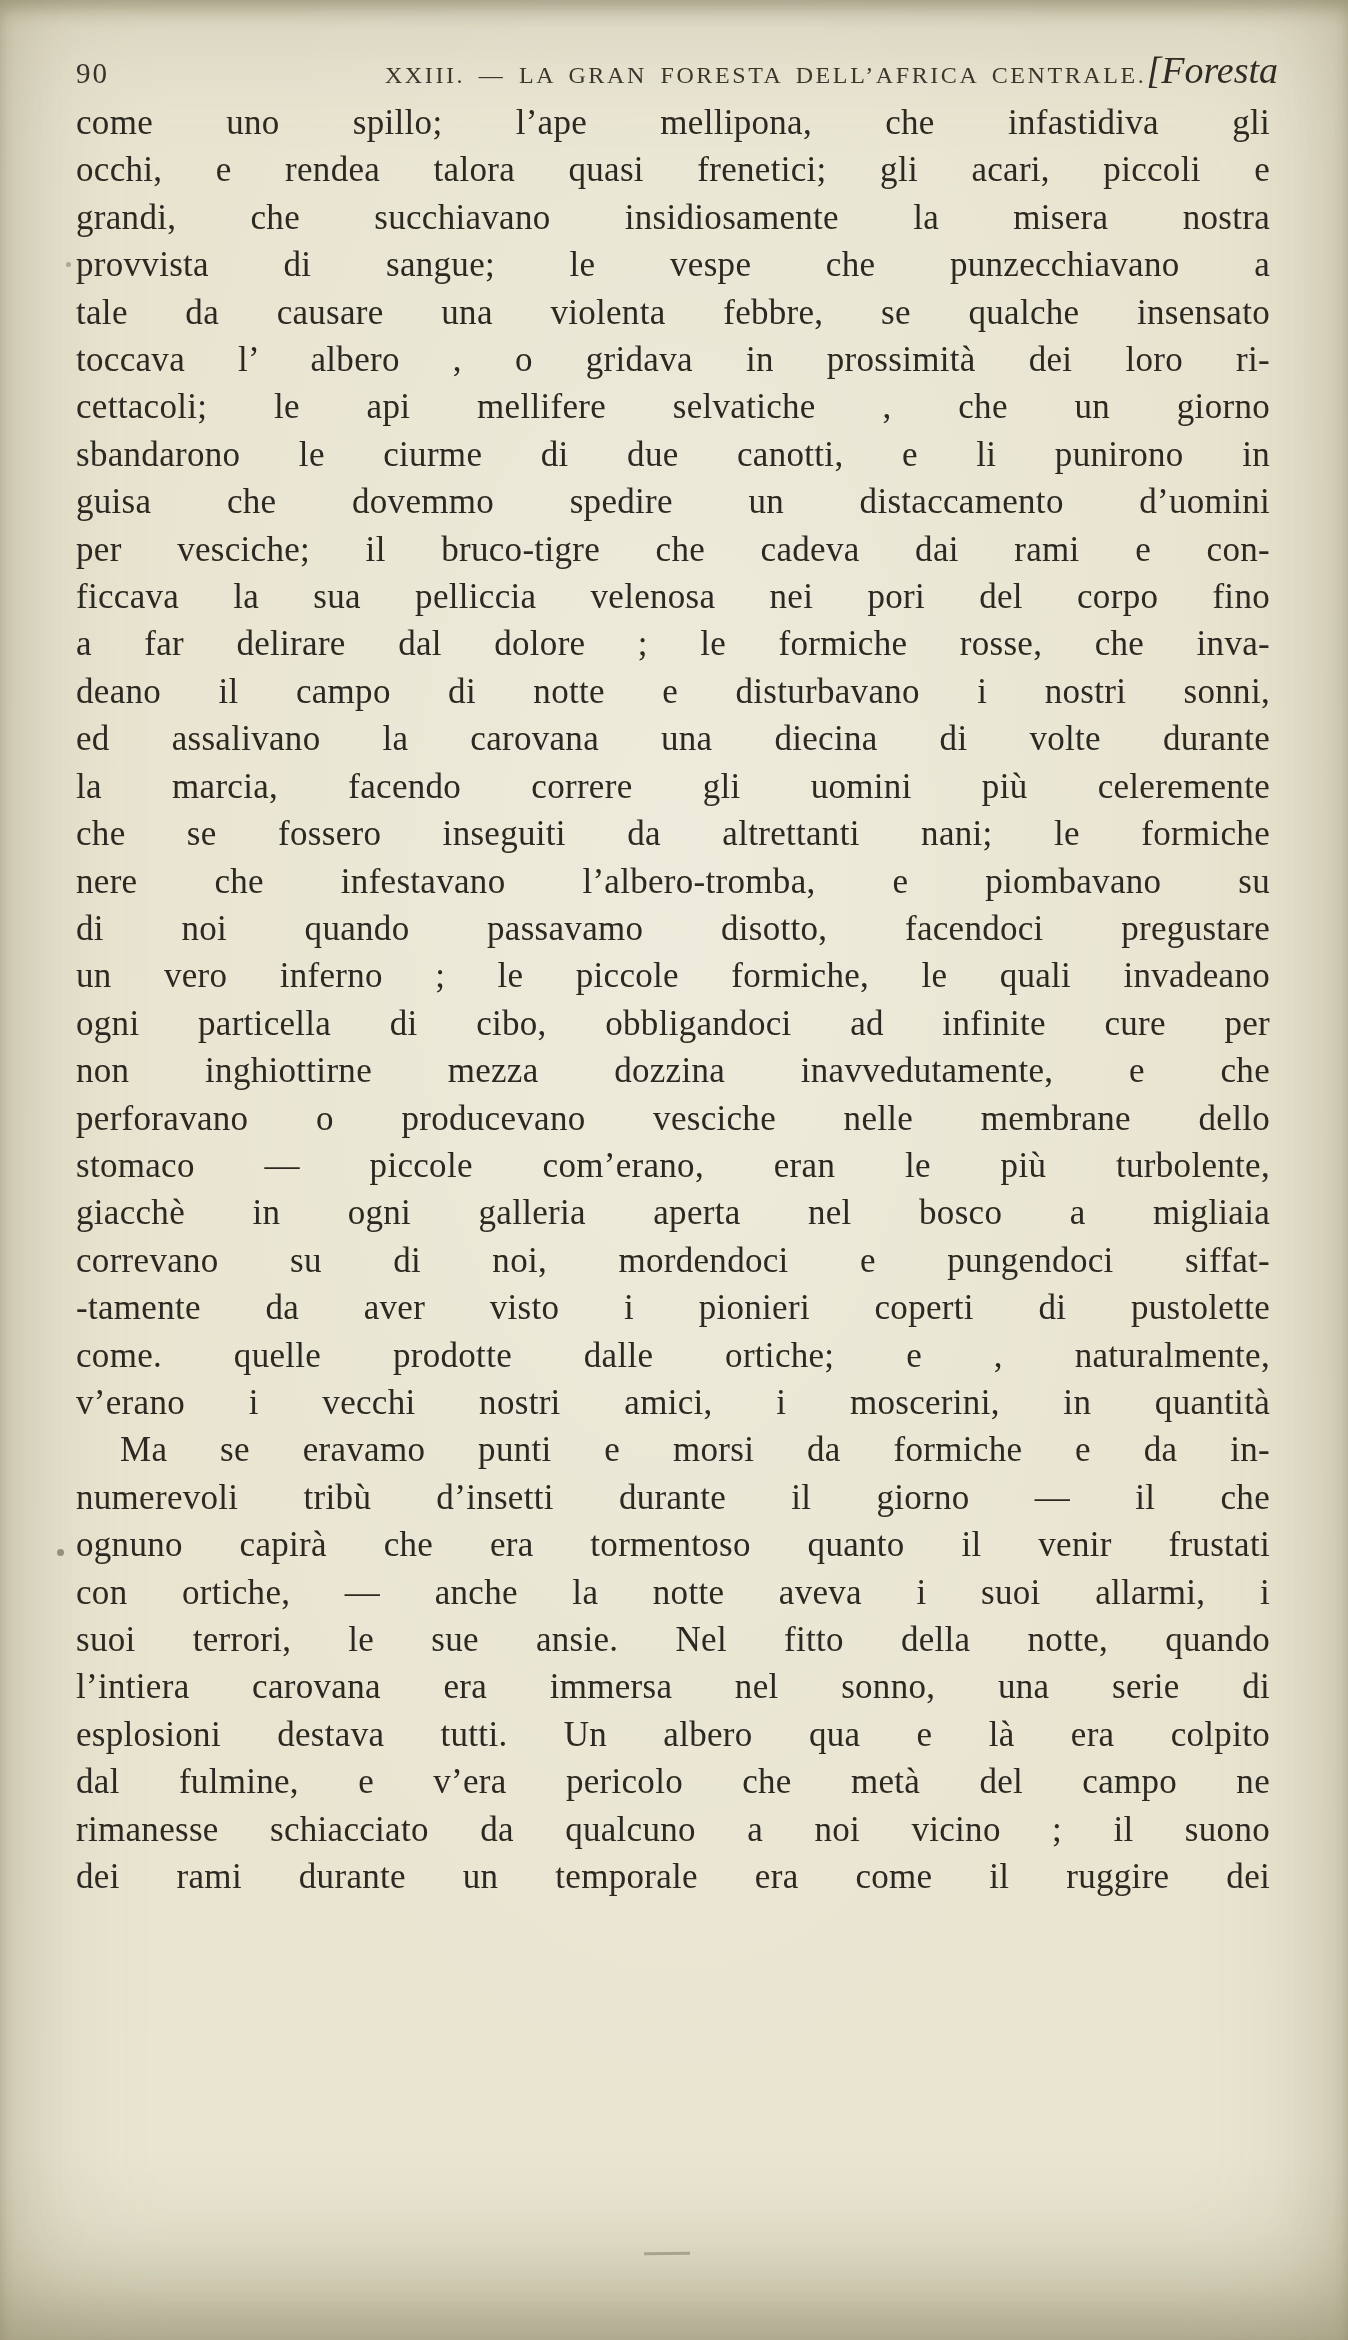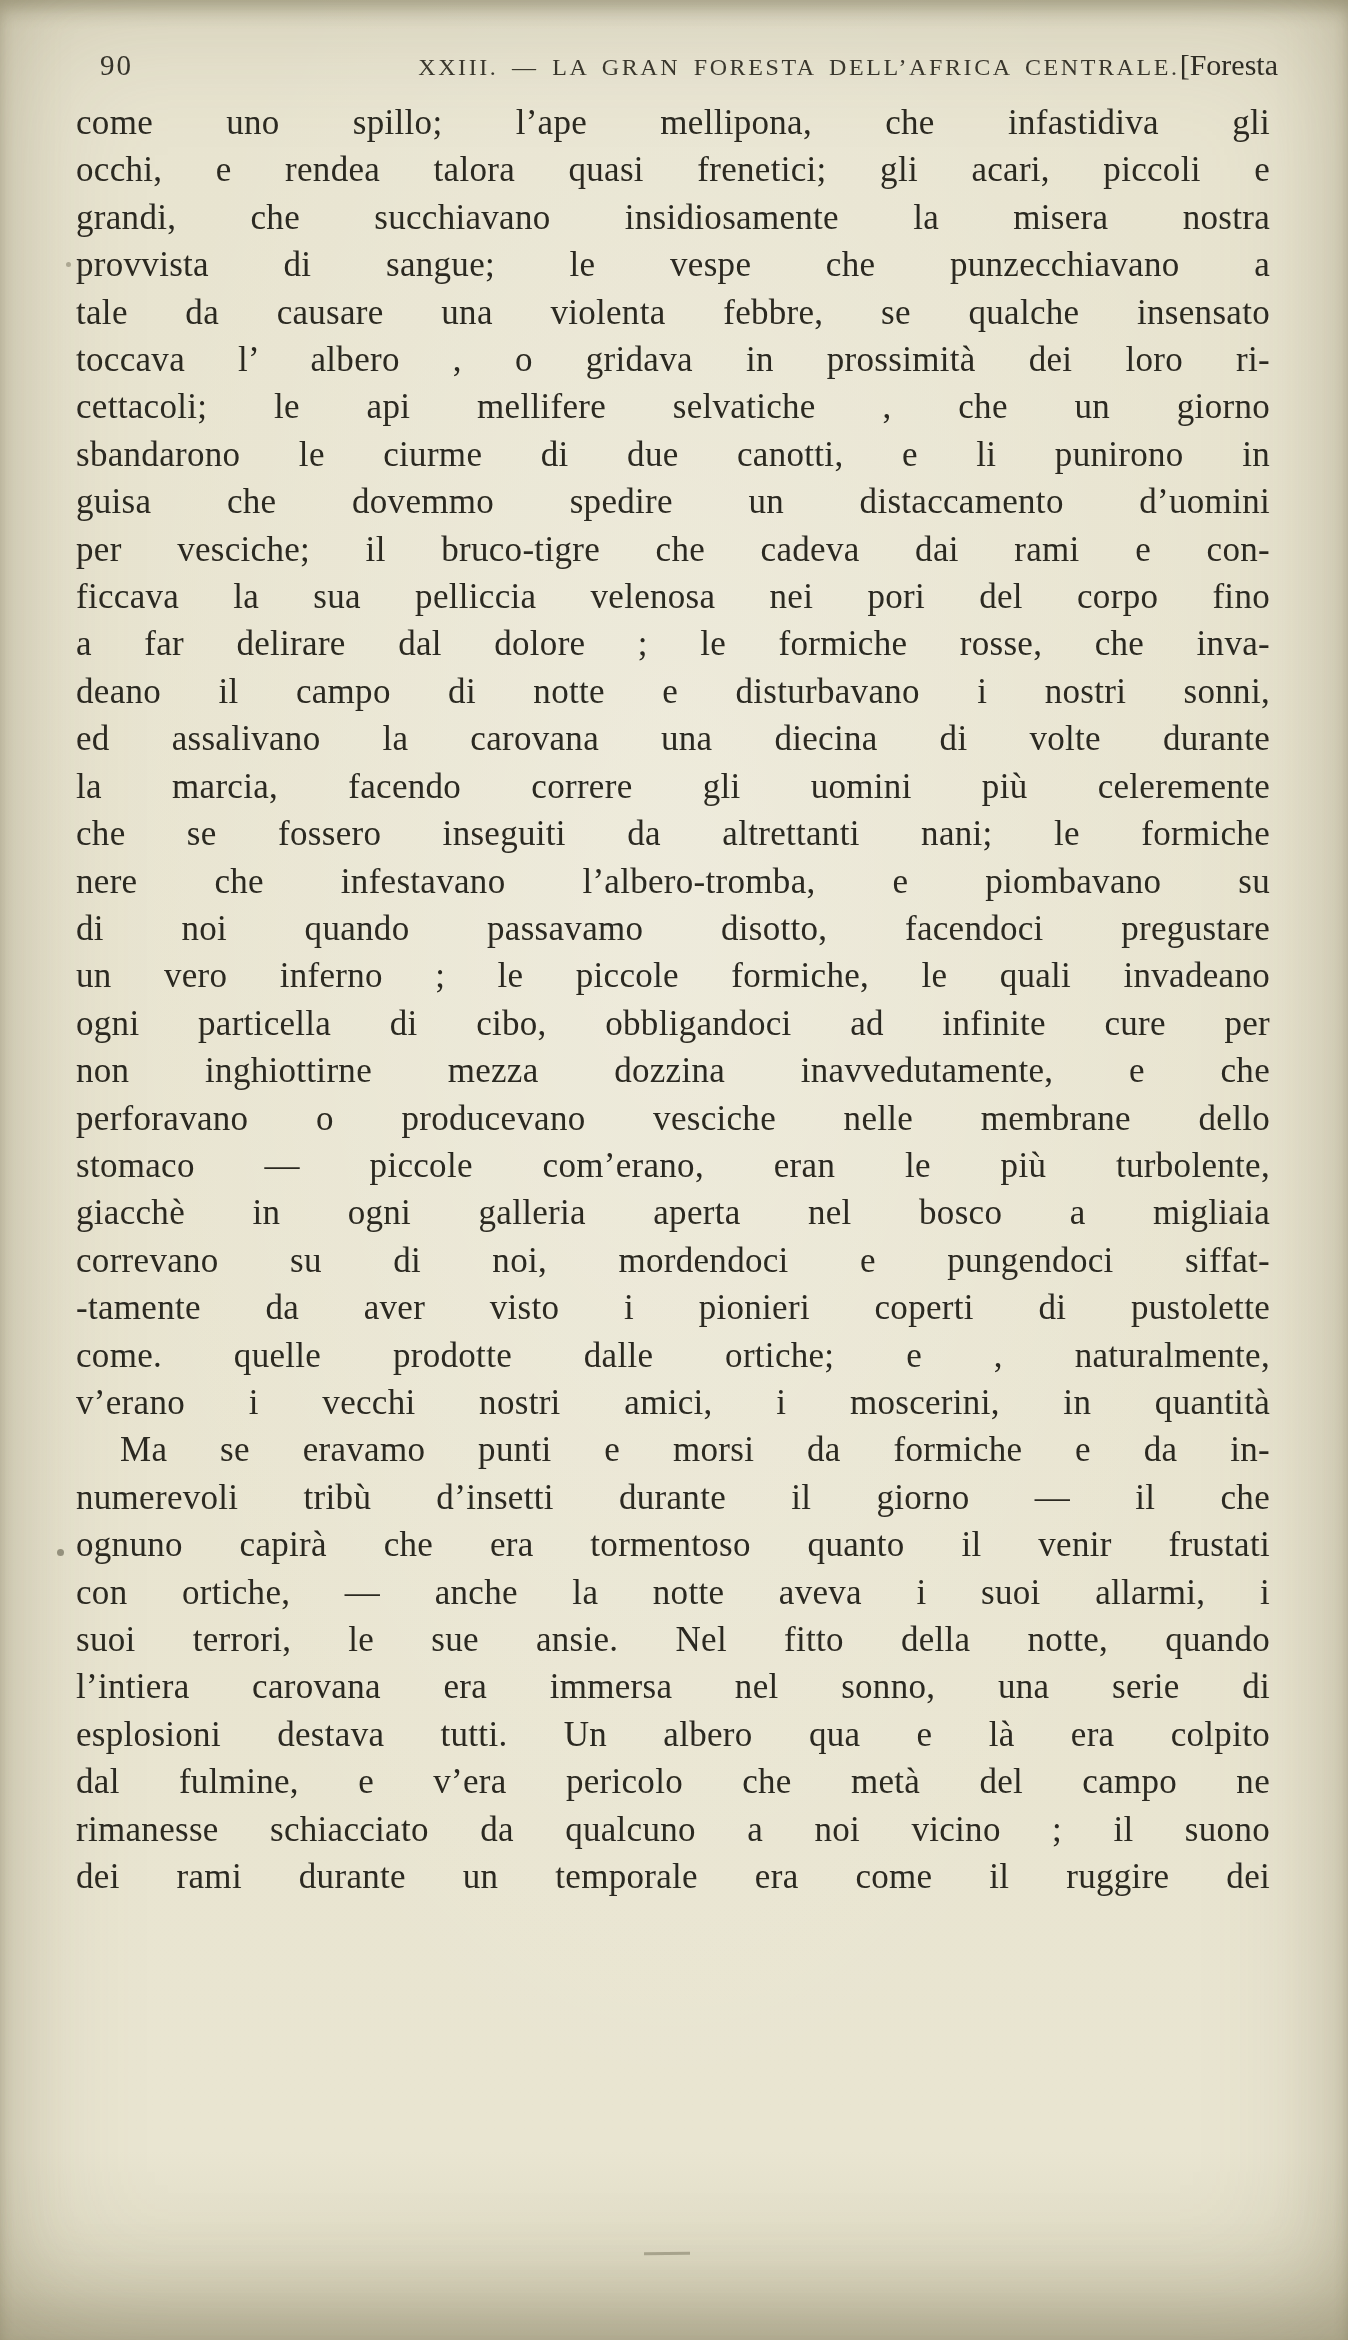--- a/index.html
+++ b/index.html
@@ -25,41 +25,41 @@
       inset 0 8px 14px rgba(90,82,55,0.28);
   }
   
   .header {
     position: absolute;
     top: 48px;
     left: 76px;
     right: 70px;
     display: flex;
     align-items: baseline;
-    margin-left: 24px;
   }
   .page-number {
     font-size: 29px;
     letter-spacing: 2px;
     color: #35332a;
     flex: 0 0 auto;
   }
   .running-title {
     flex: 1 1 auto;
     text-align: right;
     font-size: 24px;
     letter-spacing: 2.6px;
     word-spacing: 5px;
     color: #3a372d;
     white-space: nowrap;
   }
   .catchword {
     flex: 0 0 auto;
-    font-size: 30px;
+    font-size: 38px;
     color: #2e2c24;
+    font-style: italic;
   }
   
   .text-block {
     position: absolute;
     top: 99px;
     left: 76px;
     width: 1194px;
   }
   .line {
     font-size: 35px;

